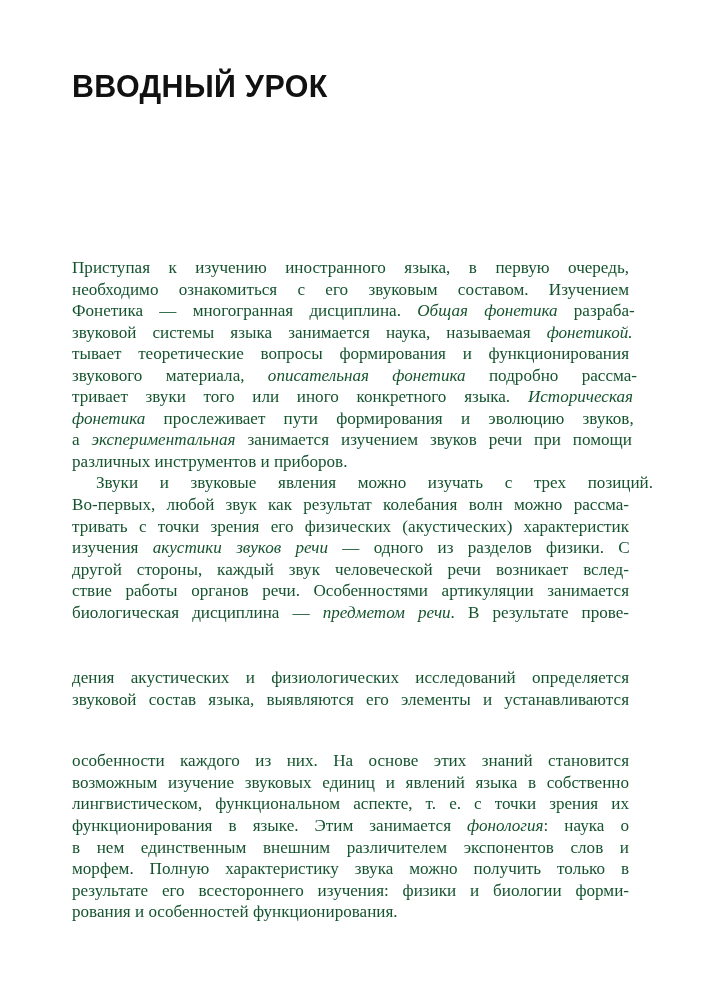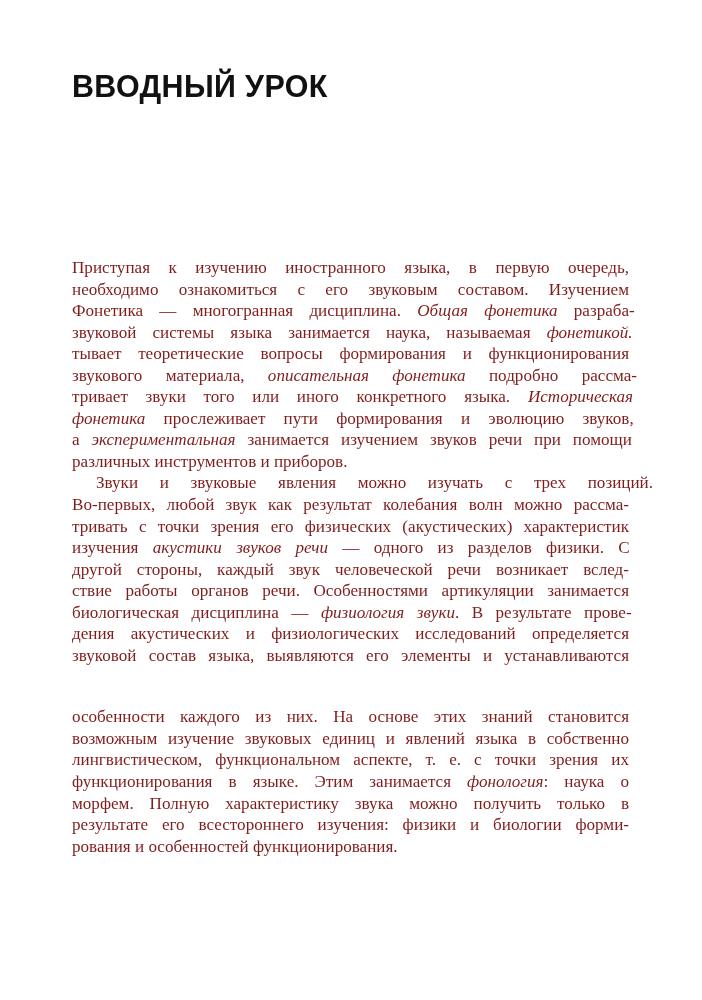--- a/index.html
+++ b/index.html
@@ -43,21 +43,21 @@
     position: absolute;
     left: 72px;
     top: 257px;
     width: 557px;
   }
 
   .para {
     margin: 0;
     font-size: 17.1px;
     line-height: 21.55px;
-    color: #7f1d1d;
+    color: #14532d;
     text-align: justify;
     text-indent: 0;
     -webkit-font-smoothing: antialiased;
   }
   .para + .para {
     margin-top: 0;
   }
 
   
   .ln {
@@ -102,26 +102,27 @@
         <span class="ln" style="text-indent: 0px; word-spacing: 7.654px;"><span>а </span><span class="ital">экспериментальная</span><span> занимается изучением звуков речи при помощи</span></span>
         <span class="ln last"><span>различных инструментов и приборов.</span></span>
       </p>
       <p class="para">
         <span class="ln indent" style="text-indent: 0px; padding-left: 24px; word-spacing: 14.393px;"><span>Звуки и звуковые явления можно изучать с трех позиций.</span></span>
         <span class="ln" style="text-indent: 0px; word-spacing: 7.035px;"><span>Во-первых, любой звук как результат колебания волн можно рассма-</span></span>
         <span class="ln" style="text-indent: 0px; word-spacing: 7.002px;"><span>тривать с точки зрения его физических (акустических) характеристик</span></span>
         <span class="ln" style="text-indent: 0px; word-spacing: 10.014px;"><span>изучения </span><span class="ital">акустики звуков речи</span><span> — одного из разделов физики. С</span></span>
         <span class="ln" style="text-indent: 0px; word-spacing: 10.676px;"><span>другой стороны, каждый звук человеческой речи возникает вслед-</span></span>
         <span class="ln" style="text-indent: 0px; word-spacing: 9.313px;"><span>ствие работы органов речи. Особенностями артикуляции занимается</span></span>
-        <span class="ln" style="text-indent: 0px; word-spacing: 8.192px;"><span>биологическая дисциплина — </span><span class="ital">физиология звуки</span><span>. В результате прове-</span></span>
-        <span class="ln" style="text-indent: 0px; word-spacing: 12.047px;"><span>дения акустических и физиологических исследований определяется</span></span>
+        <span class="ln" style="text-indent: 0px; word-spacing: 8.192px;"><span>биологическая дисциплина — </span><span class="ital">предметом речи</span><span>. В результате прове-</span></span>
+        <span class="ln" style="text-indent: 0px; word-spacing: 12.047px; margin-top: 44px;"><span>дения акустических и физиологических исследований определяется</span></span>
         <span class="ln" style="text-indent: 0px; word-spacing: 7.938px;"><span>звуковой состав языка, выявляются его элементы и устанавливаются</span></span>
         <span class="ln" style="text-indent: 0px; word-spacing: 11.158px; margin-top: 40px;"><span>особенности каждого из них. На основе этих знаний становится</span></span>
         <span class="ln" style="text-indent: 0px; word-spacing: 6.426px;"><span>возможным изучение звуковых единиц и явлений языка в собственно</span></span>
         <span class="ln" style="text-indent: 0px; word-spacing: 8.793px;"><span>лингвистическом, функциональном аспекте, т. е. с точки зрения их</span></span>
         <span class="ln" style="text-indent: 0px; word-spacing: 11.545px;"><span>функционирования в языке. Этим занимается </span><span class="ital">фонология</span><span>: наука о</span></span>
+        <span class="ln" style="text-indent: 0px; word-spacing: 12.339px;"><span>в нем единственным внешним различителем экспонентов слов и</span></span>
         <span class="ln" style="text-indent: 0px; word-spacing: 11.672px;"><span>морфем. Полную характеристику звука можно получить только в</span></span>
         <span class="ln" style="text-indent: 0px; word-spacing: 9.569px;"><span>результате его всестороннего изучения: физики и биологии форми-</span></span>
         <span class="ln last"><span>рования и особенностей функционирования.</span></span>
       </p>
     </div>
 
 </div>
 
 </body></html>

